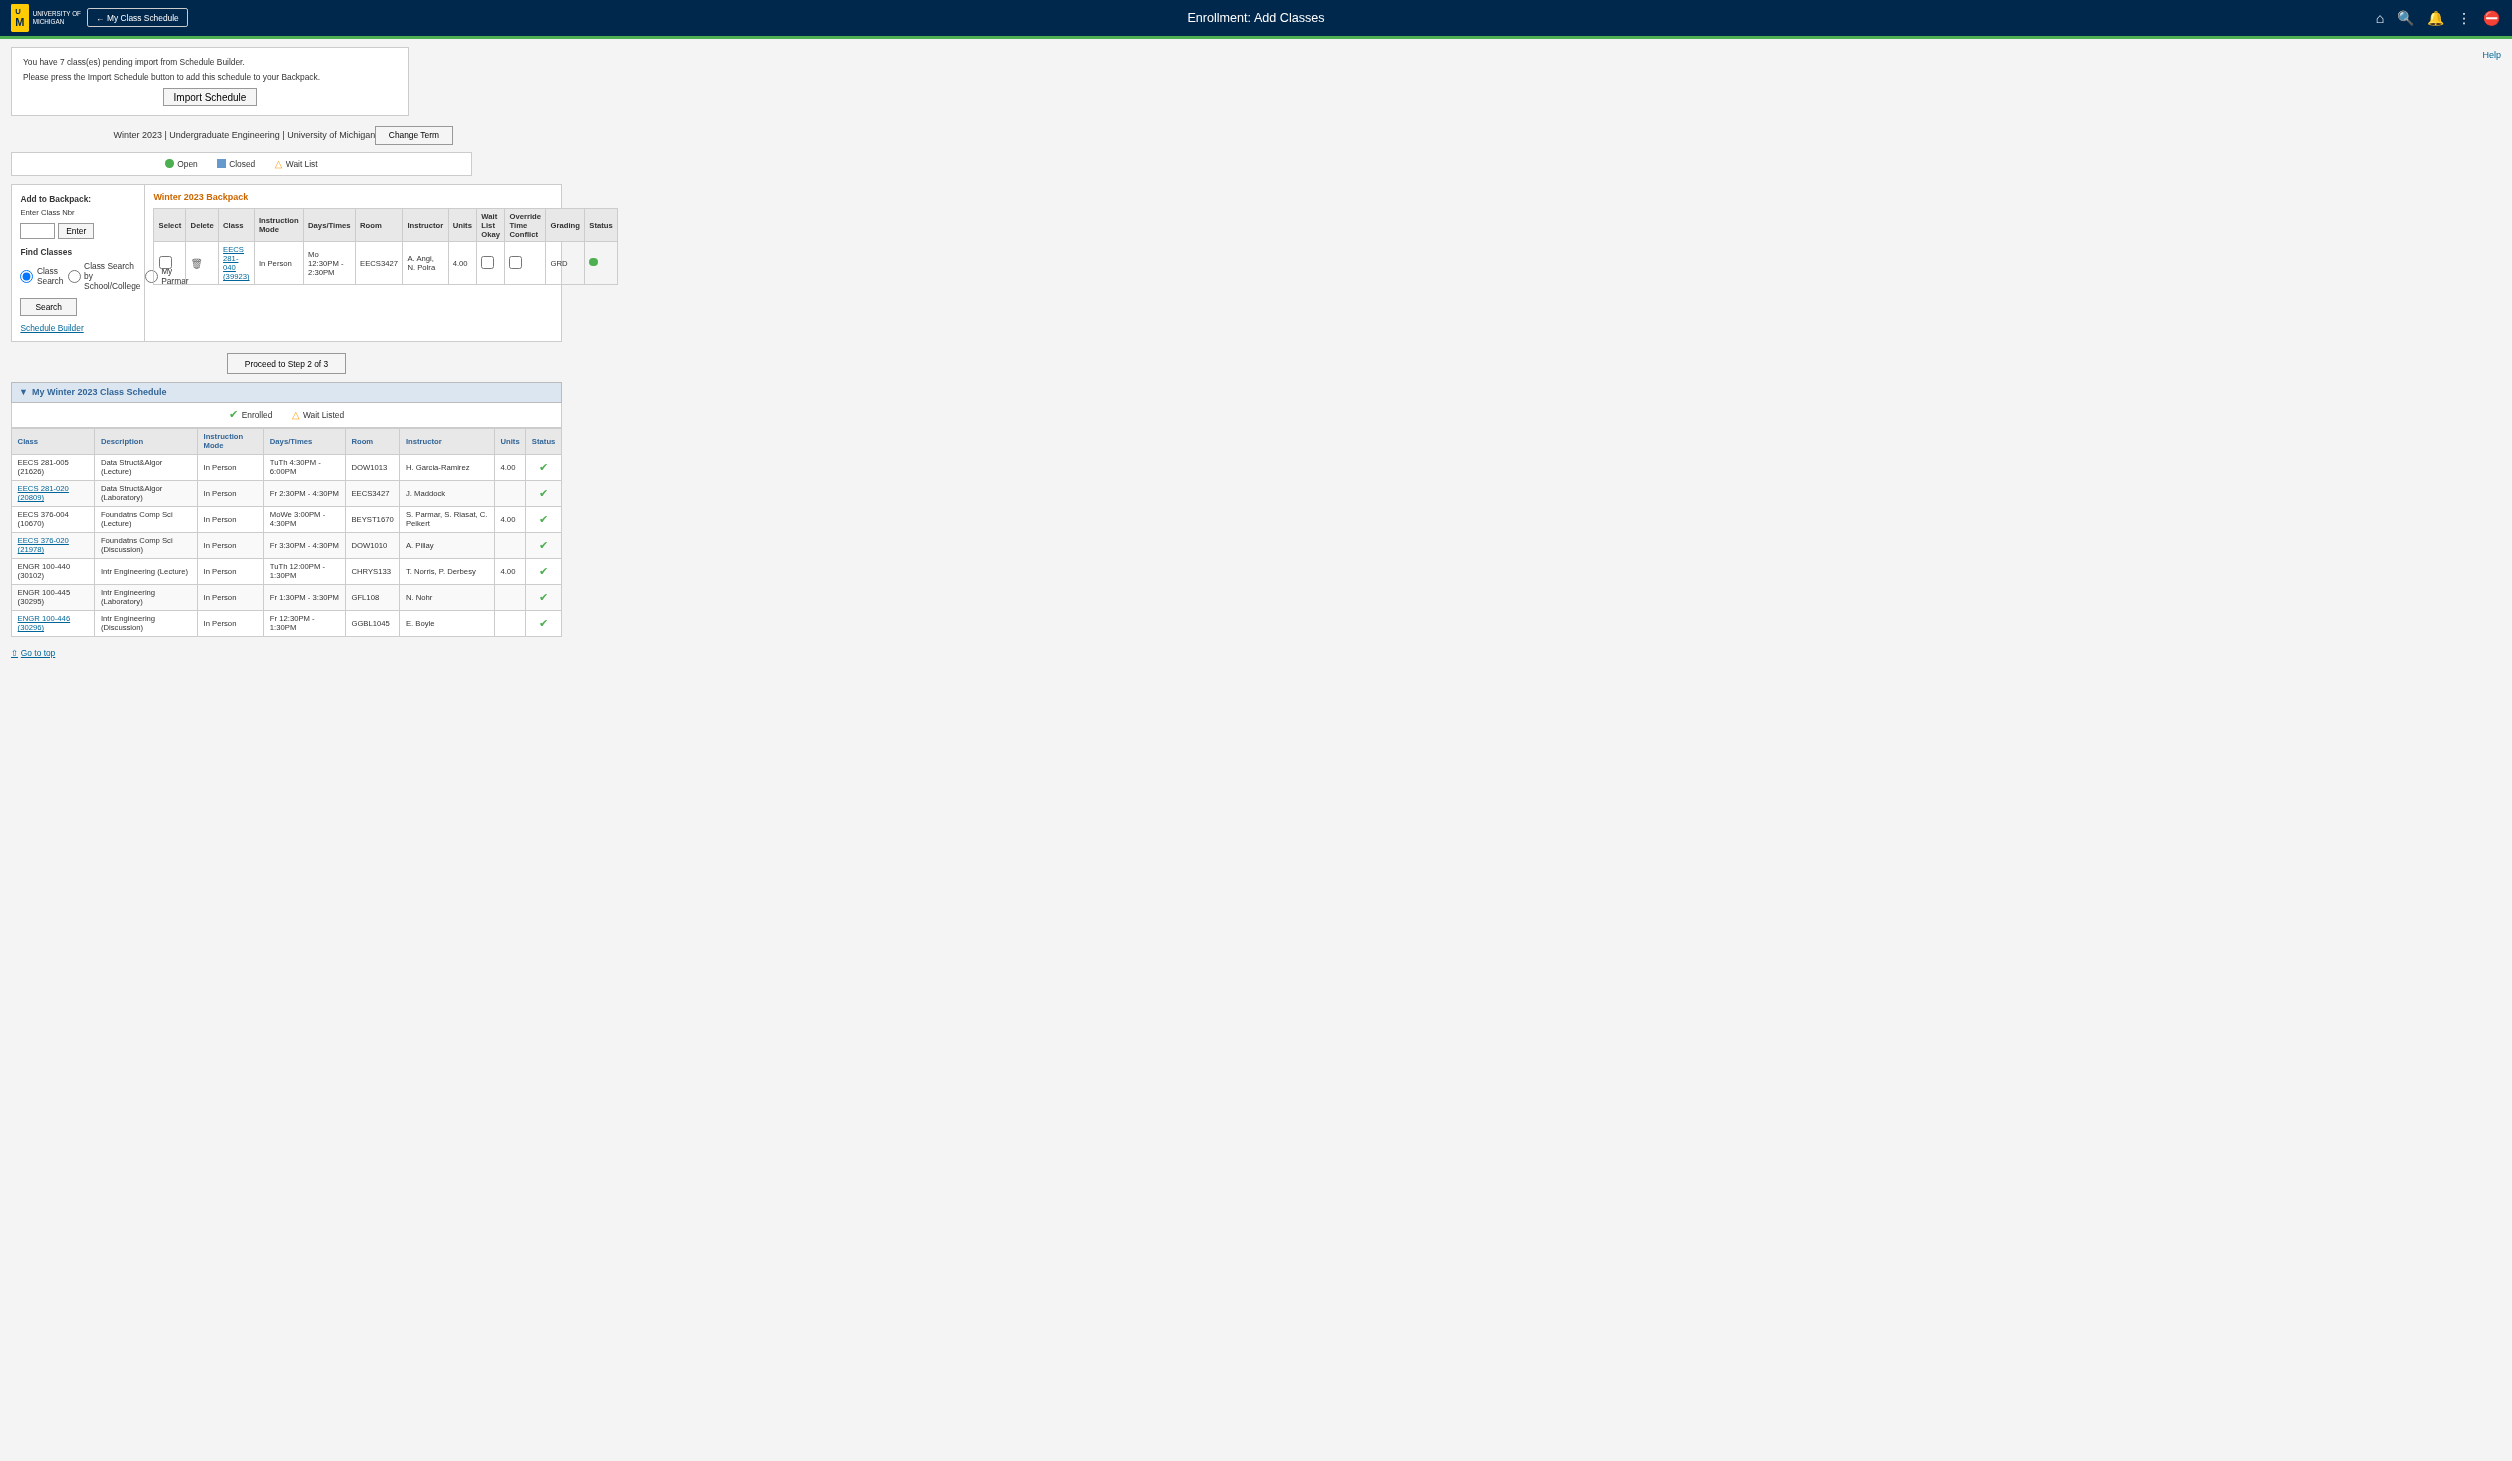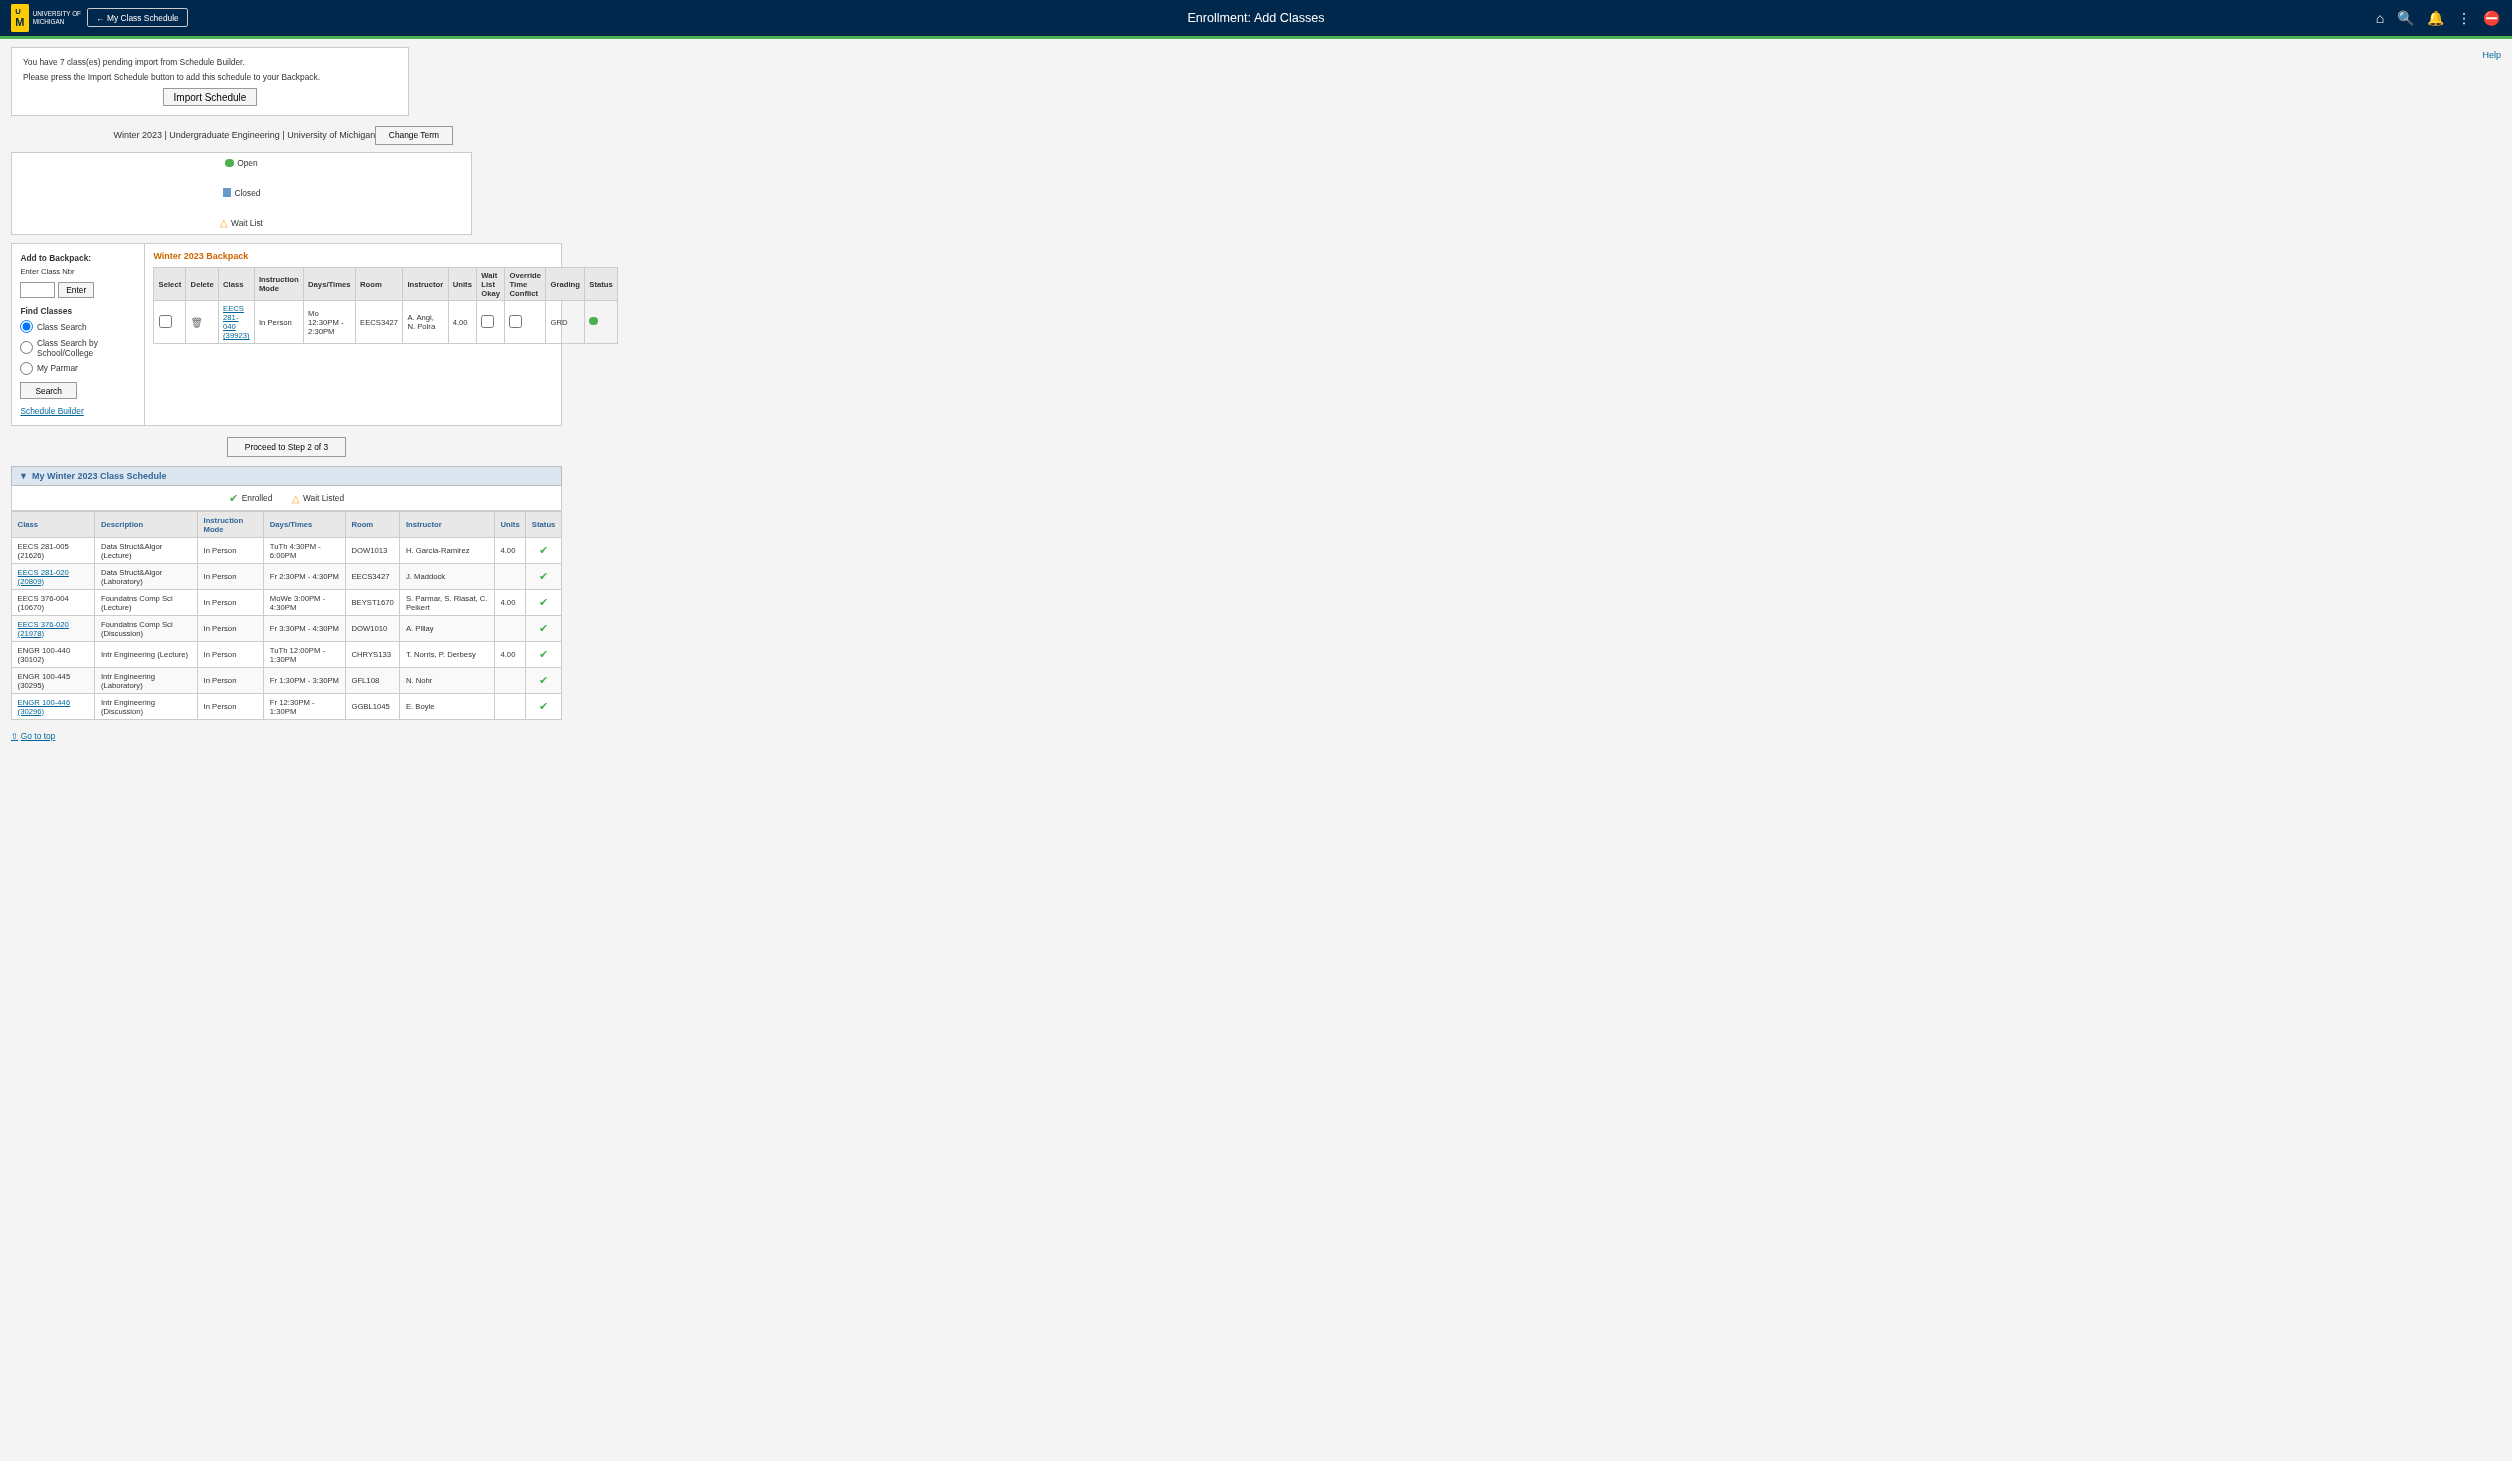--- a/index.html
+++ b/index.html
@@ -101,21 +101,20 @@
       display: flex;
       align-items: center;
       justify-content: center;
       gap: 19.5px;
       padding: 5.6px;
       border: 0.7px solid #ccc;
       background: white;
       margin-bottom: 8.4px;
       max-width: 461px;
       font-size: 8.4px;
-      flex-direction: column;
     }
     .legend-item { display: flex; align-items: center; gap: 3.5px; }
     .dot-green { width: 8.4px; height: 8.4px; border-radius: 50%; background: #4caf50; display: inline-block; }
     .dot-blue { width: 8.4px; height: 8.4px; background: #6699cc; display: inline-block; }
     .triangle-warn { color: #ff9900; font-size: 9.8px; }
 
     
     .enrollment-panel {
       border: 0.7px solid #ccc;
       background: white;
@@ -131,21 +130,21 @@
       padding: 8.4px;
       border-right: 0.7px solid #ccc;
       font-size: 8.4px;
     }
     .add-backpack-label { font-weight: bold; color: #333; margin-bottom: 4.2px; font-size: 8.4px; }
     .enter-class-label { font-size: 7.7px; color: #333; margin-bottom: 6px; }
     .enter-row { display: flex; gap: 2.8px; margin-bottom: 8.4px; }
     .class-nbr-input { width: 35px; border: 0.7px solid #999; padding: 2.1px 2.8px; font-size: 8.4px; }
     .enter-btn { background: #f5f5f5; border: 0.7px solid #999; padding: 2.1px 7px; cursor: pointer; font-size: 8.4px; }
     .find-classes-label { font-weight: bold; color: #333; margin-bottom: 4.2px; font-size: 8.4px; }
-    .radio-group { display: flex; flex-direction: column; gap: 4.2px; margin-bottom: 7px; }
+    .radio-group { display: flex; flex-direction: row; gap: 4.2px; margin-bottom: 7px; }
     .radio-item { display: flex; align-items: center; gap: 3.5px; font-size: 8.4px; cursor: pointer; }
     .search-btn { background: #f5f5f5; border: 0.7px solid #999; padding: 2.8px 14px; cursor: pointer; font-size: 8.4px; margin-bottom: 7px; }
     .schedule-builder-link { color: #006699; text-decoration: underline; font-size: 8.4px; cursor: pointer; }
 
     
     .table-area { flex: 1; padding: 7px 8.4px; }
     .backpack-title { color: #cc6600; font-weight: bold; font-size: 9px; margin-bottom: 5.6px; }
     .backpack-table { width: 100%; border-collapse: collapse; font-size: 7.7px; }
     .backpack-table th {
       background: #e8e8e8;

